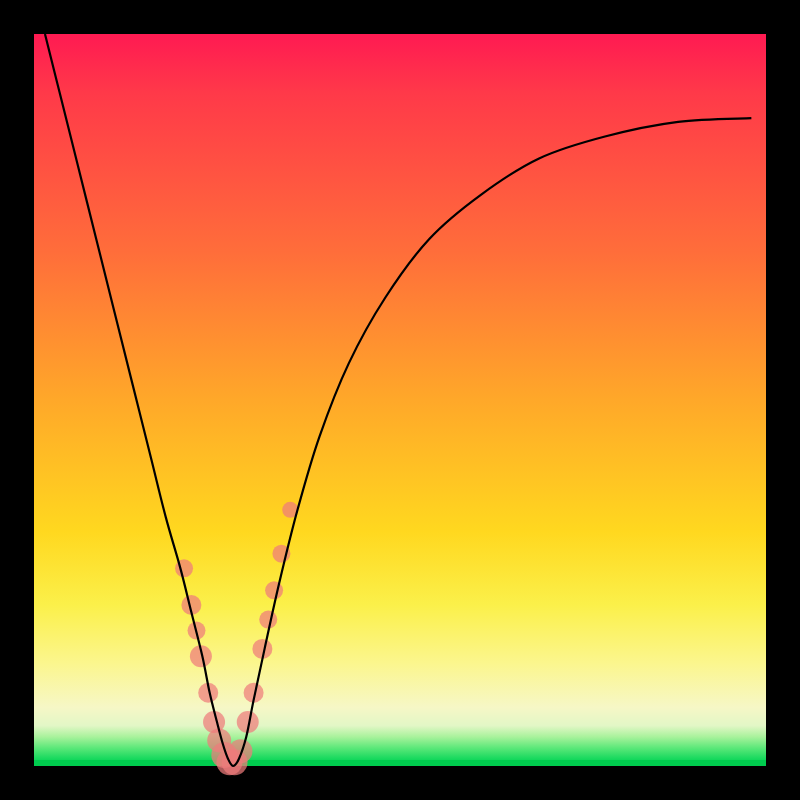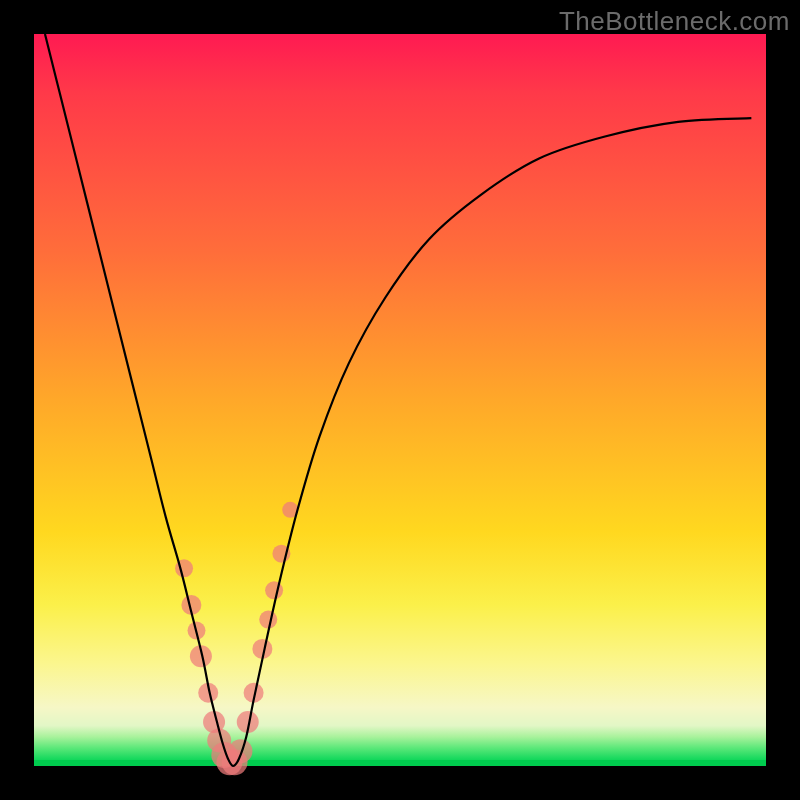--- a/index.html
+++ b/index.html
@@ -103,14 +103,13 @@
           <circle cx="219.60" cy="658.80" r="10" class="marker"></circle>
           <circle cx="228.38" cy="614.88" r="10" class="marker"></circle>
           <circle cx="234.24" cy="585.60" r="9" class="marker"></circle>
           <circle cx="240.10" cy="556.32" r="9" class="marker"></circle>
           <circle cx="247.42" cy="519.72" r="9" class="marker"></circle>
           <circle cx="256.20" cy="475.80" r="8" class="marker"></circle>
         </g>
       <path id="curve" class="curve-path" d="M 10.98 0 C 13.42 9.76, 20.13 36.60, 25.62 58.56 C 31.11 80.52, 37.82 107.36, 43.92 131.76 C 50.02 156.16, 56.12 180.56, 62.22 204.96 C 68.32 229.36, 74.42 253.76, 80.52 278.16 C 86.62 302.56, 92.72 326.96, 98.82 351.36 C 104.92 375.76, 111.63 402.60, 117.12 424.56 C 122.61 446.52, 126.88 464.82, 131.76 483.12 C 136.64 501.42, 142.13 518.50, 146.40 534.36 C 150.67 550.22, 153.72 563.64, 157.38 578.28 C 161.04 592.92, 165.31 608.78, 168.36 622.20 C 171.41 635.62, 173.24 647.82, 175.68 658.80 C 178.12 669.78, 180.80 679.54, 183.00 688.08 C 185.20 696.62, 187.03 703.94, 188.86 710.04 C 190.69 716.14, 192.27 721.02, 193.98 724.68 C 195.69 728.34, 197.27 732.00, 199.10 732.00 C 200.93 732.00, 202.76 729.56, 204.96 724.68 C 207.16 719.80, 209.84 712.48, 212.28 702.72 C 214.72 692.96, 216.55 680.76, 219.60 666.12 C 222.65 651.48, 226.31 634.40, 230.58 614.88 C 234.85 595.36, 239.73 572.18, 245.22 549.00 C 250.71 525.82, 256.81 500.20, 263.52 475.80 C 270.23 451.40, 276.94 427.00, 285.48 402.60 C 294.02 378.20, 303.78 352.58, 314.76 329.40 C 325.74 306.22, 337.94 284.26, 351.36 263.52 C 364.78 242.78, 379.42 222.04, 395.28 204.96 C 411.14 187.88, 428.22 174.46, 446.52 161.04 C 464.82 147.62, 484.34 134.20, 505.08 124.44 C 525.82 114.68, 547.78 108.58, 570.96 102.48 C 594.14 96.38, 619.76 90.89, 644.16 87.84 C 668.56 84.79, 705.16 84.79, 717.36 84.18"></path>
     </svg>
   </div>
-  <div class="watermark">TheBottleneck.com</div>
 </div>
 
 </body></html>

